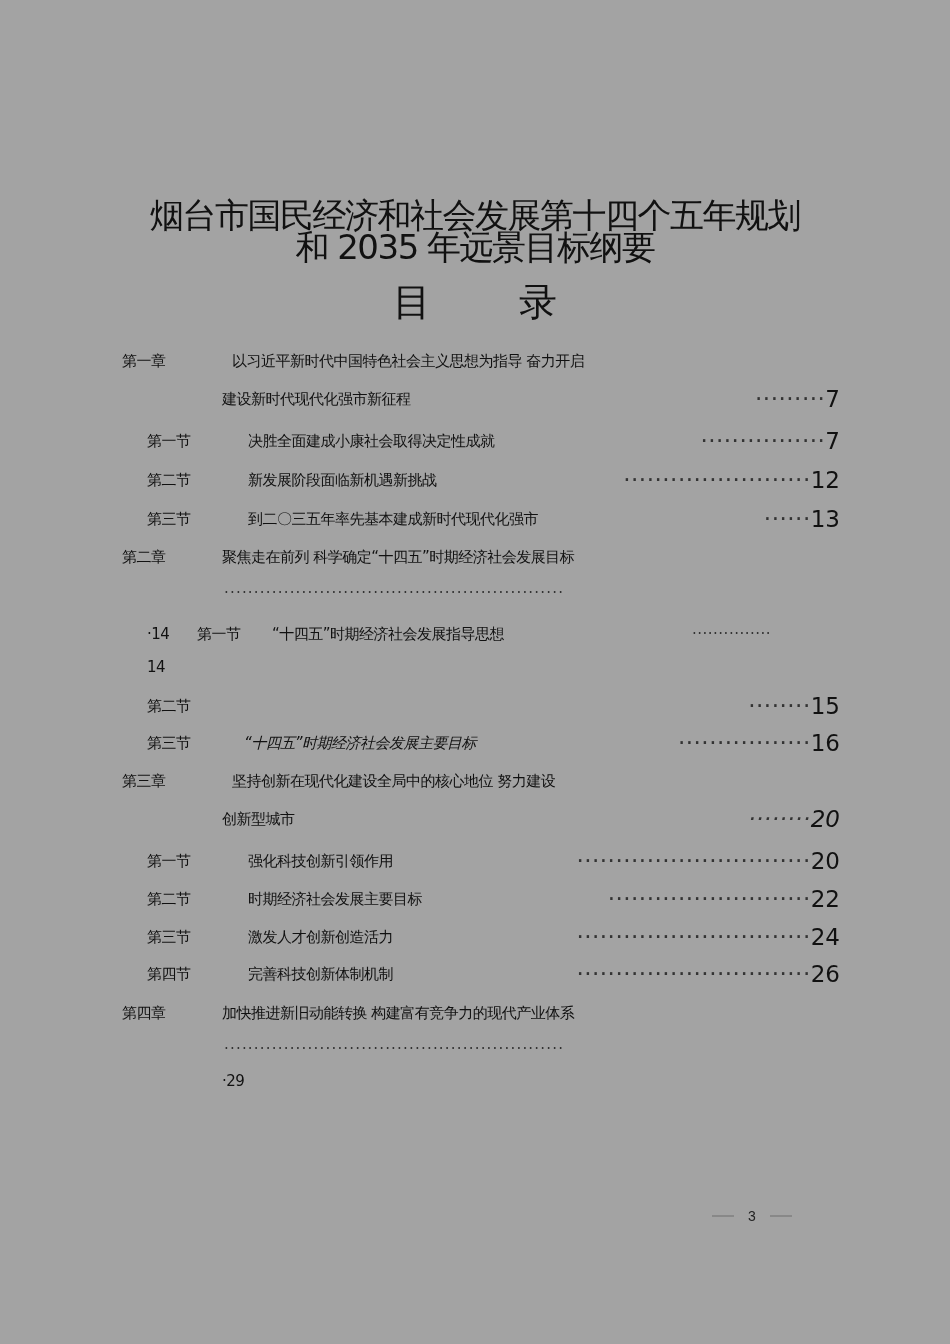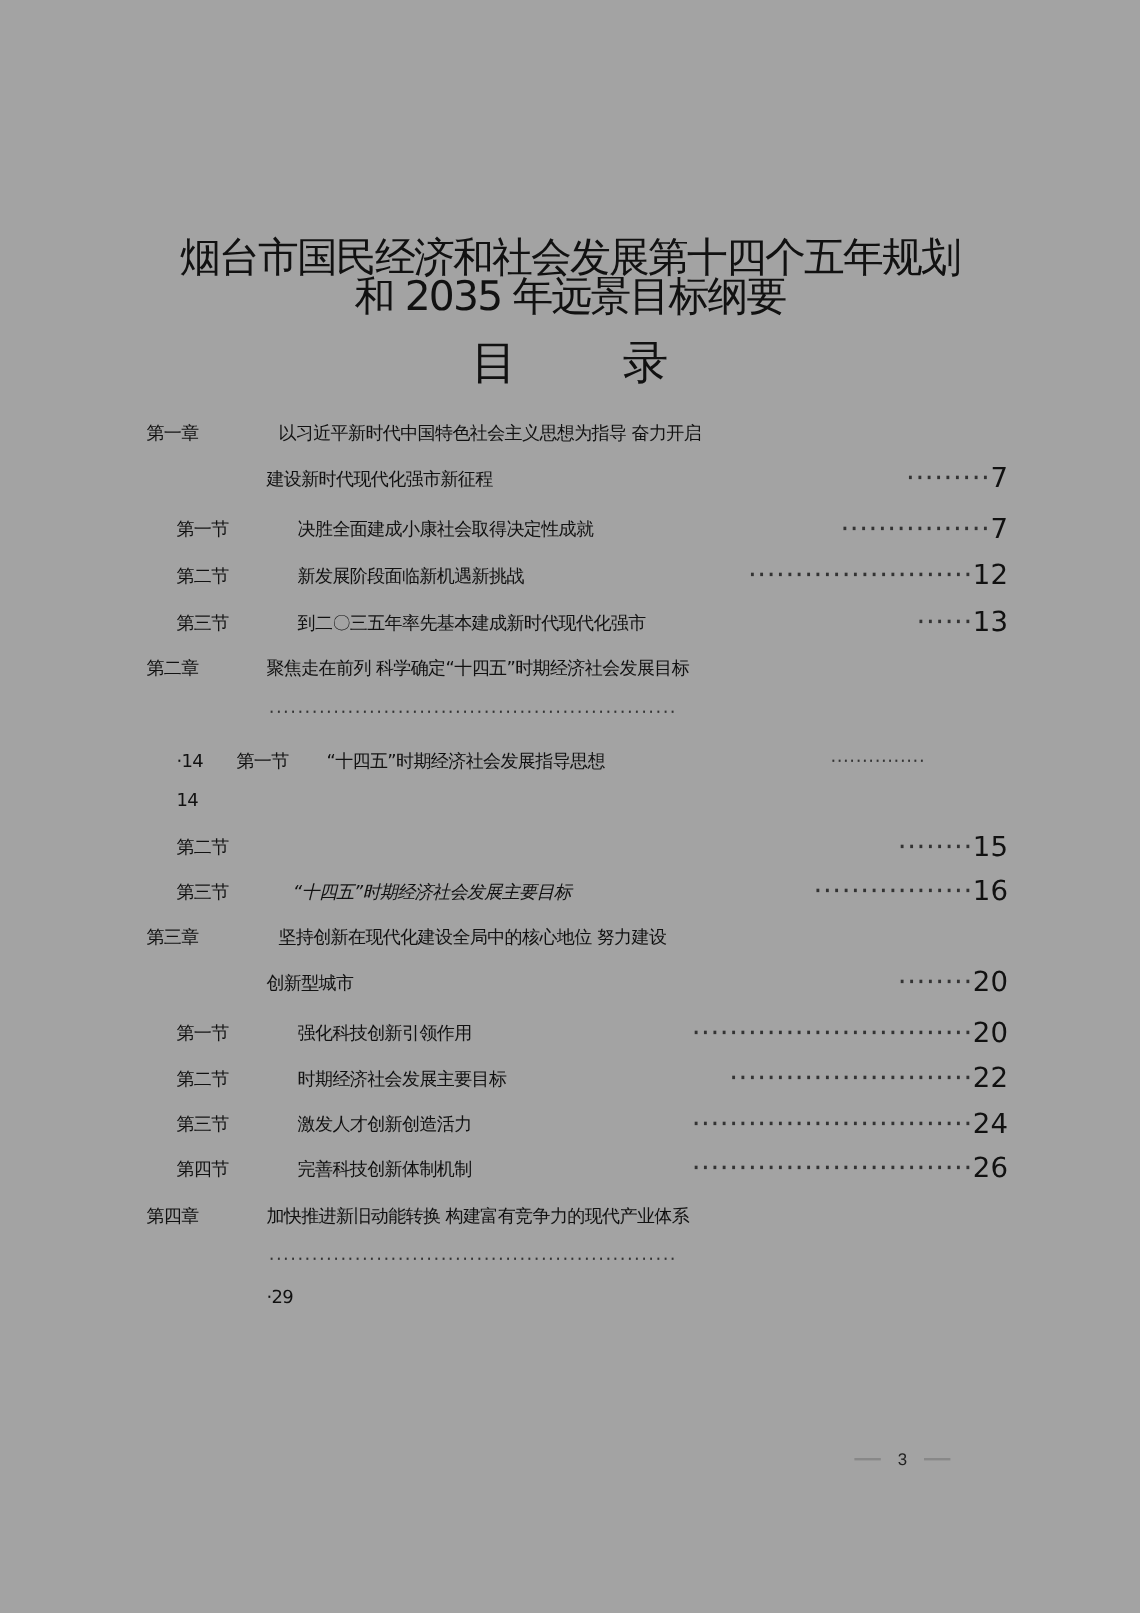--- a/index.html
+++ b/index.html
@@ -61,21 +61,21 @@
   <div class="line" style="left:147px; top:691px;">第二节</div>
   <div class="right" style="top:691px;"><span class="leader">········</span><span>15</span></div>
 
   <div class="line" style="left:147px; top:728px;">第三节</div>
   <div class="line" style="left:244px; top:728px;font-style:italic;">“十四五”时期经济社会发展主要目标</div>
   <div class="right" style="top:728px;"><span class="leader">·················</span><span>16</span></div>
 
   <div class="line" style="left:122px; top:766px;">第三章</div>
   <div class="line" style="left:232px; top:766px;">坚持创新在现代化建设全局中的核心地位   努力建设</div>
   <div class="line" style="left:222px; top:804px;">创新型城市</div>
-  <div class="right" style="top:804px;"><span class="leader">········</span><span>20</span></div>
+  <div class="right" style="top:804px;font-style:italic;"><span class="leader">········</span><span>20</span></div>
 
   <div class="line" style="left:147px; top:846px;">第一节</div>
   <div class="line" style="left:248px; top:846px;">强化科技创新引领作用</div>
   <div class="right" style="top:846px;"><span class="leader">······························</span><span>20</span></div>
 
   <div class="line" style="left:147px; top:884px;">第二节</div>
   <div class="line" style="left:248px; top:884px;">时期经济社会发展主要目标</div>
   <div class="right" style="top:884px;"><span class="leader">··························</span><span>22</span></div>
 
   <div class="line" style="left:147px; top:922px;">第三节</div>

